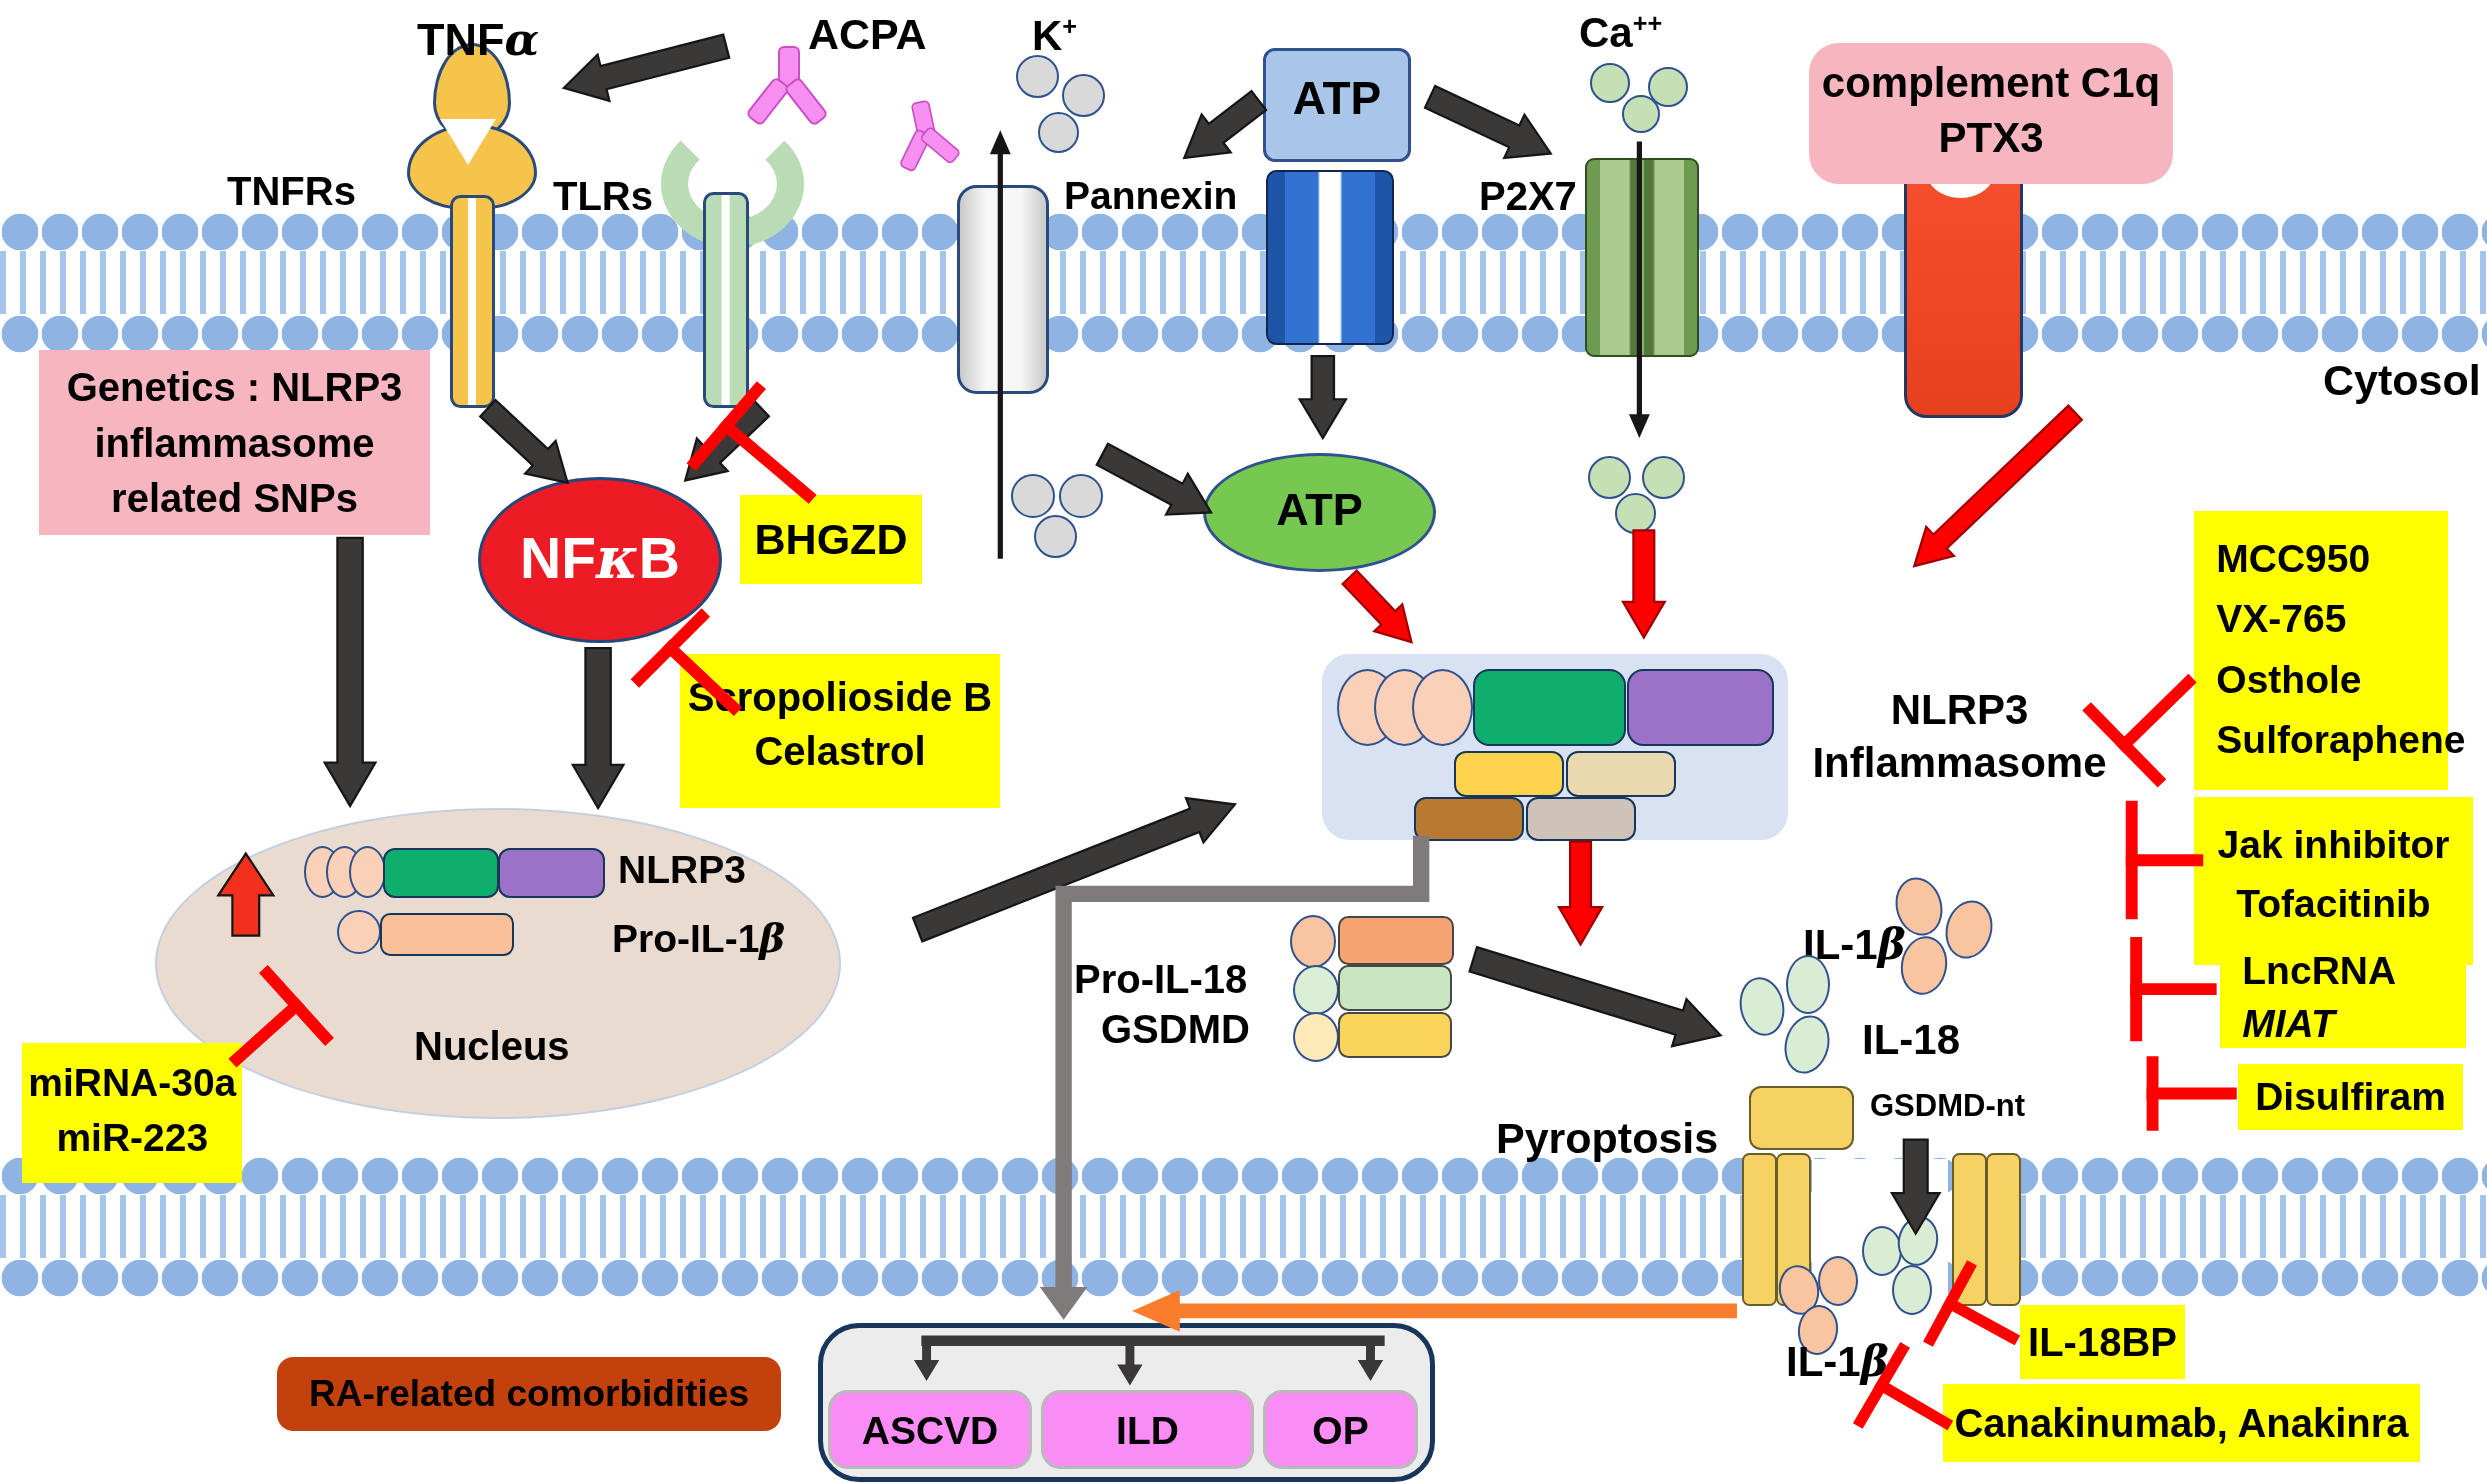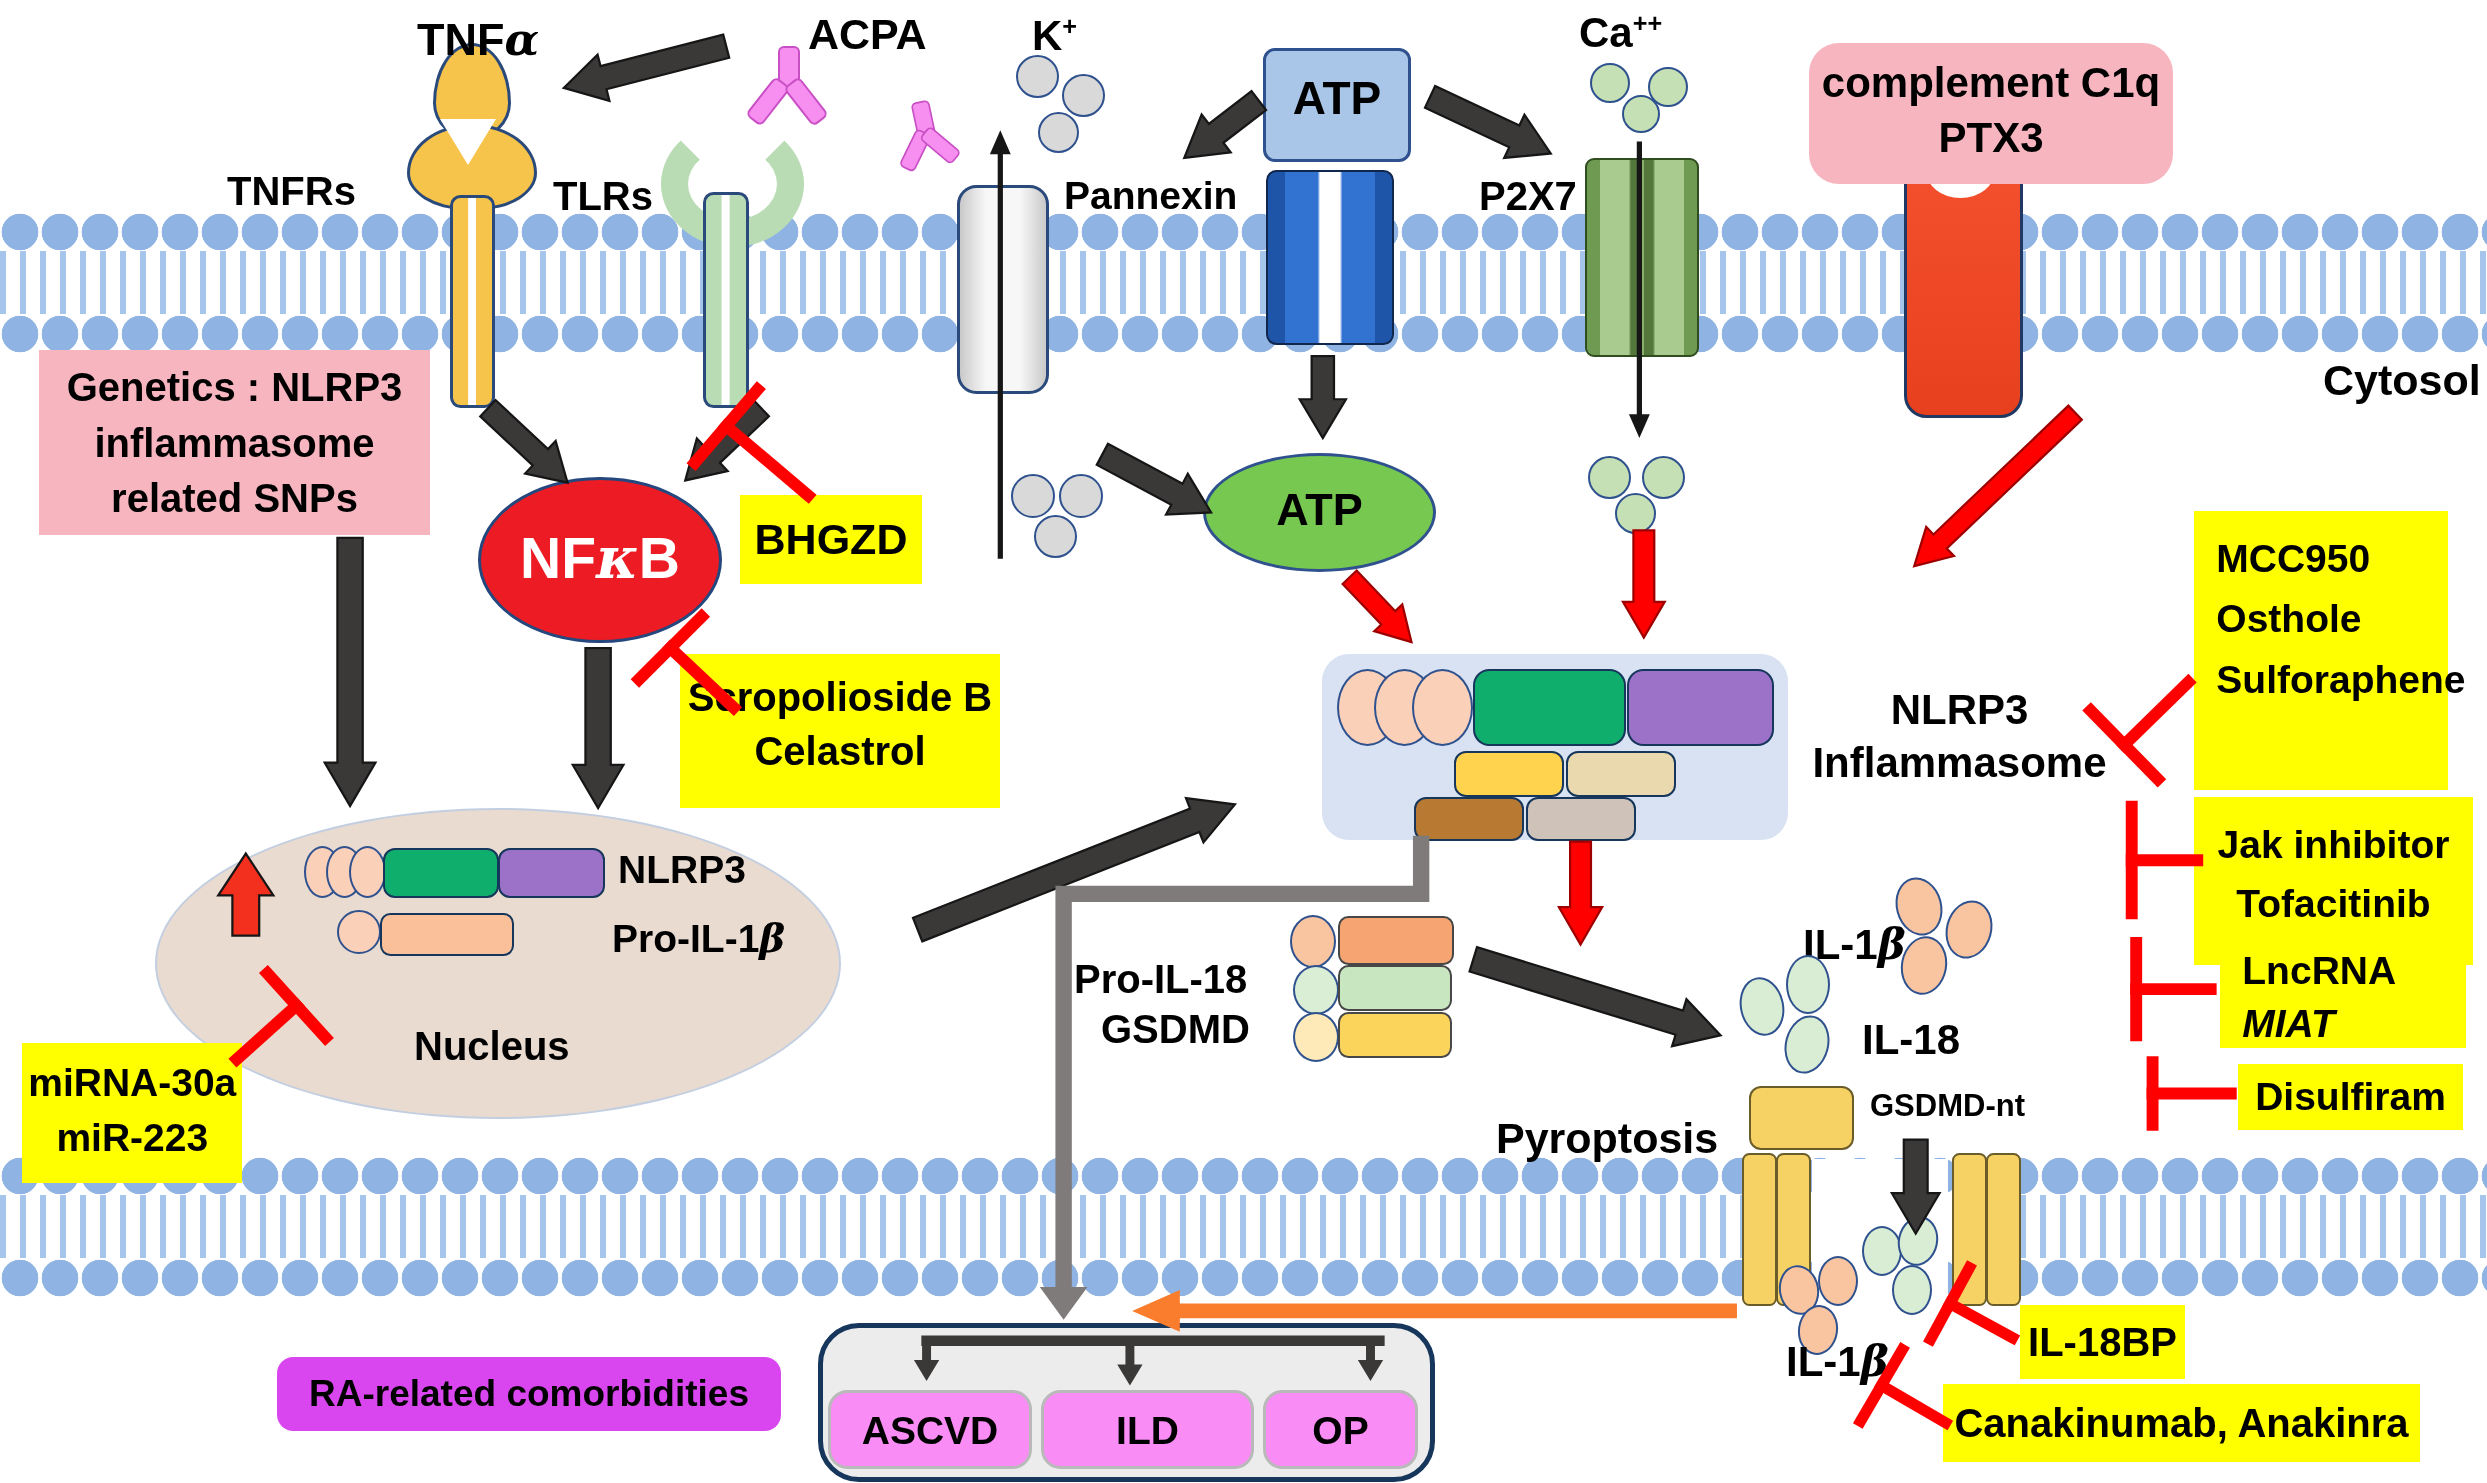--- a/index.html
+++ b/index.html
@@ -151,20 +151,21 @@
   <div class="pill" style="left:1414px;top:797px;width:106px;height:40px;background:#b87a33;border-radius:12px;"></div>
   <div class="pill" style="left:1526px;top:797px;width:106px;height:40px;background:#cfc2b8;border-radius:12px;"></div>
 
   <div class="lbl ctr" style="left:1803px;top:684px;width:313px;font-size:42px;line-height:1.25;">
     <div>NLRP3</div>
     <div>Inflammasome</div>
   </div>
 
   <div class="ybox" style="left:2194px;top:511px;width:254px;height:279px;font-size:39px;text-align:left;padding:18px 0 0 22.3px;line-height:1.55;box-sizing:border-box;">
     <div>MCC950</div>
+    <div>VX-765</div>
     <div>Osthole</div>
     <div>Sulforaphene</div>
   </div>
   <div class="ybox" style="left:2194px;top:797px;width:279px;height:149px;font-size:39px;padding-top:19.4px;line-height:1.5;">
     <div>Jak inhibitor</div>
     <div>Tofacitinib</div>
   </div>
   <div class="ybox" style="left:2238px;top:1064px;width:225px;height:66px;font-size:39px;line-height:66px;"><span>Disulfiram</span></div>
   <div class="ybox" style="left:2220px;top:936px;width:246px;height:112px;font-size:39px;text-align:left;padding:9px 0 0 22.3px;line-height:1.35;box-sizing:border-box;">
     <div>LncRNA</div>
@@ -202,21 +203,21 @@
   <div class="oval" style="left:1898px;top:1216px;width:36px;height:46px;background:#d9edd5;transform:rotate(12deg);"></div>
   <div class="oval" style="left:1892px;top:1265px;width:36px;height:46px;background:#d9edd5;"></div>
   <div class="oval" style="left:1779px;top:1265px;width:36px;height:46px;background:#f9c4a0;transform:rotate(-10deg);"></div>
   <div class="oval" style="left:1818px;top:1256px;width:36px;height:46px;background:#f9c4a0;"></div>
   <div class="oval" style="left:1798px;top:1305px;width:36px;height:46px;background:#f9c4a0;transform:rotate(8deg);"></div>
 
   <div class="lbl" style="left:1786px;top:1338px;font-size:42px;"><span>IL-1</span><span class="gk">β</span></div>
   <div class="ybox" style="left:2020px;top:1305px;width:165px;height:74px;font-size:40px;line-height:74px;"><span>IL-18BP</span></div>
   <div class="ybox" style="left:1943px;top:1384px;width:477px;height:78px;font-size:40px;line-height:78px;"><span>Canakinumab, Anakinra</span></div>
 
-  <div class="abs" style="left:277px;top:1357px;width:504px;height:74px;background:#d946ef;border-radius:16.4px;">
+  <div class="abs" style="left:277px;top:1357px;width:504px;height:74px;background:#c2410c;border-radius:16.4px;">
     <div class="lbl ctr" style="left:0;top:16.4px;width:100%;font-size:37px;"><span>RA-related comorbidities</span></div>
   </div>
 
   <div class="abs" style="left:818px;top:1323px;width:607px;height:149px;background:#ececec;border:5.2px solid #16365c;border-radius:41px;"></div>
   <div class="abs" style="left:828px;top:1390px;width:198px;height:73px;background:#f98df5;border:3px solid #b9b9b9;border-radius:19.4px;">
     <div class="lbl ctr" style="left:0;top:16.4px;width:100%;font-size:39px;"><span>ASCVD</span></div>
   </div>
   <div class="abs" style="left:1041px;top:1390px;width:207px;height:73px;background:#f98df5;border:3px solid #b9b9b9;border-radius:19.4px;">
     <div class="lbl ctr" style="left:0;top:16.4px;width:100%;font-size:39px;"><span>ILD</span></div>
   </div>

